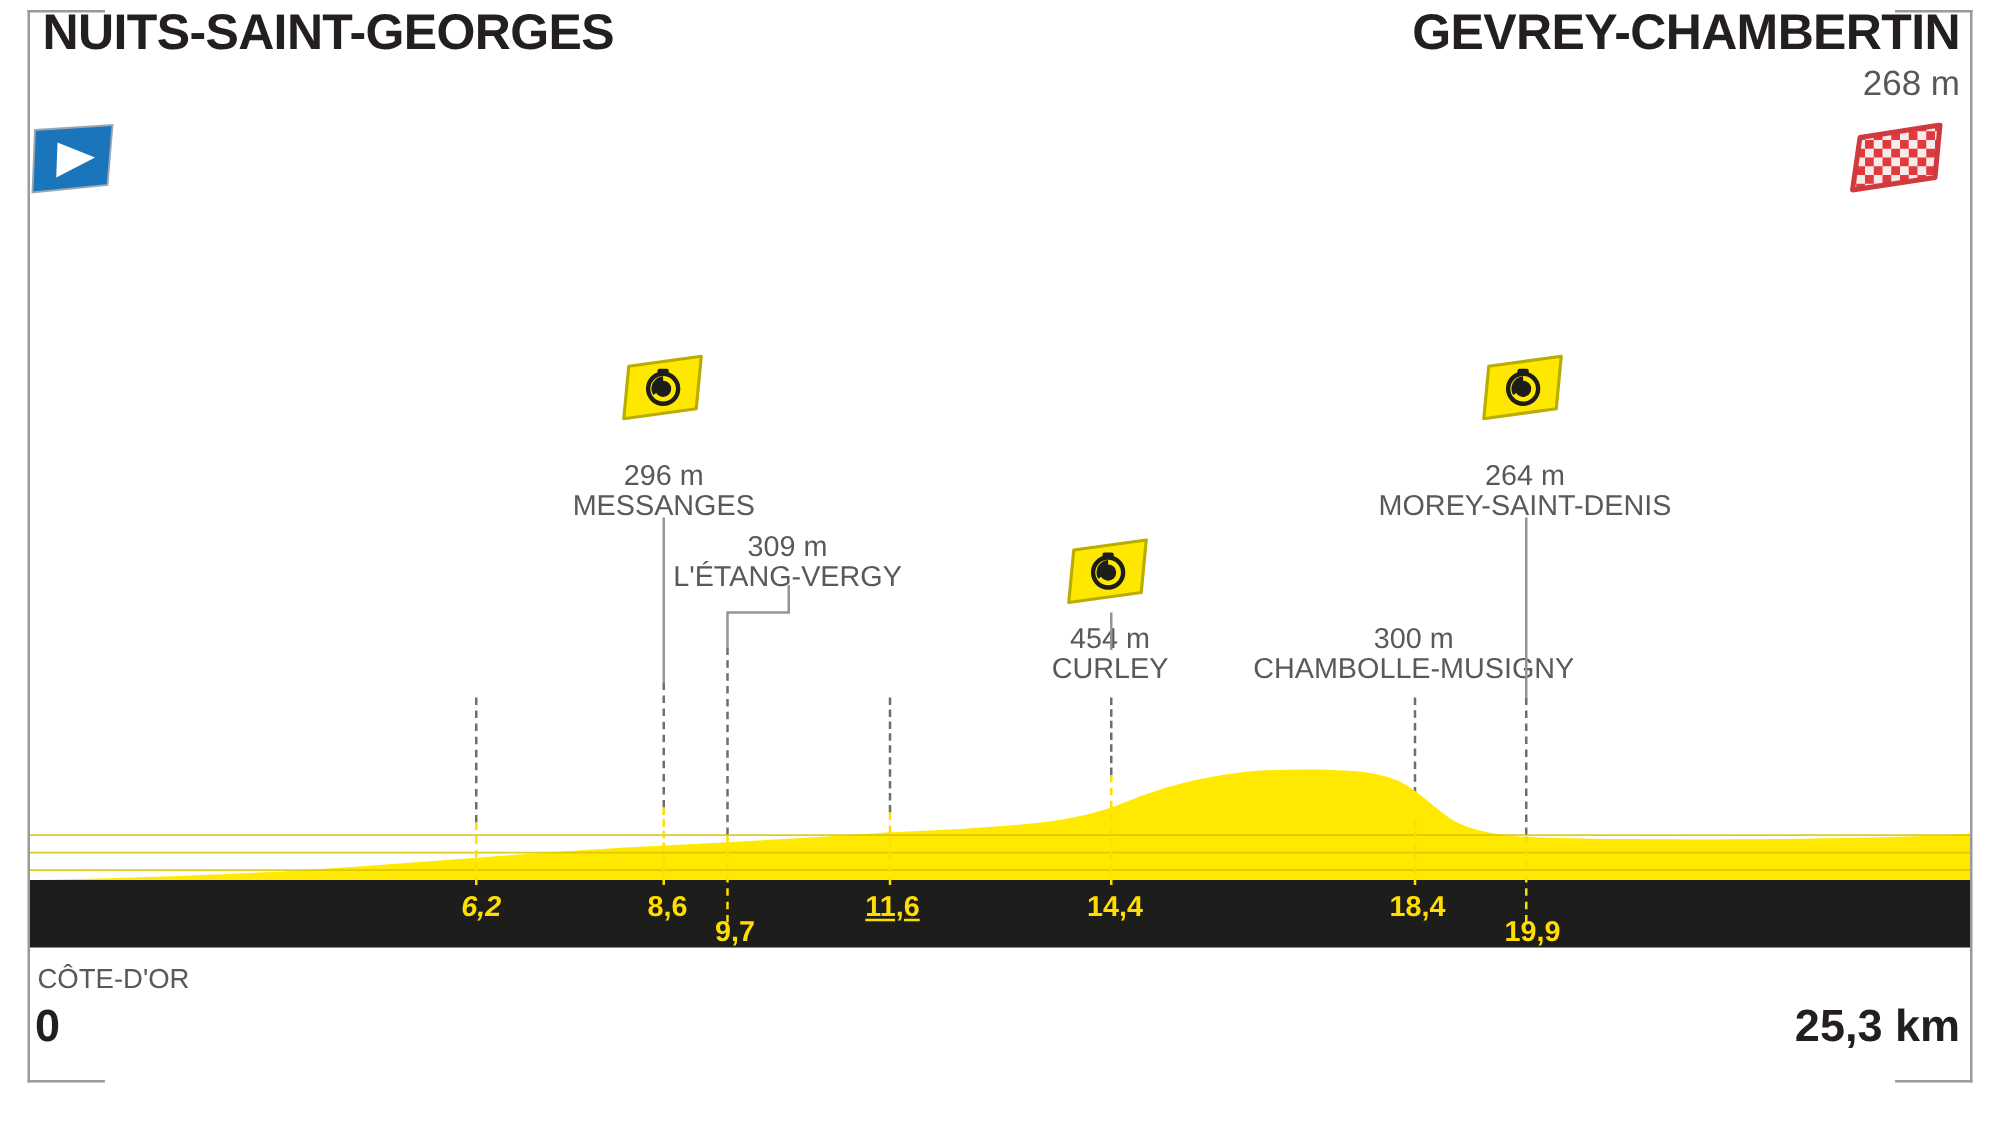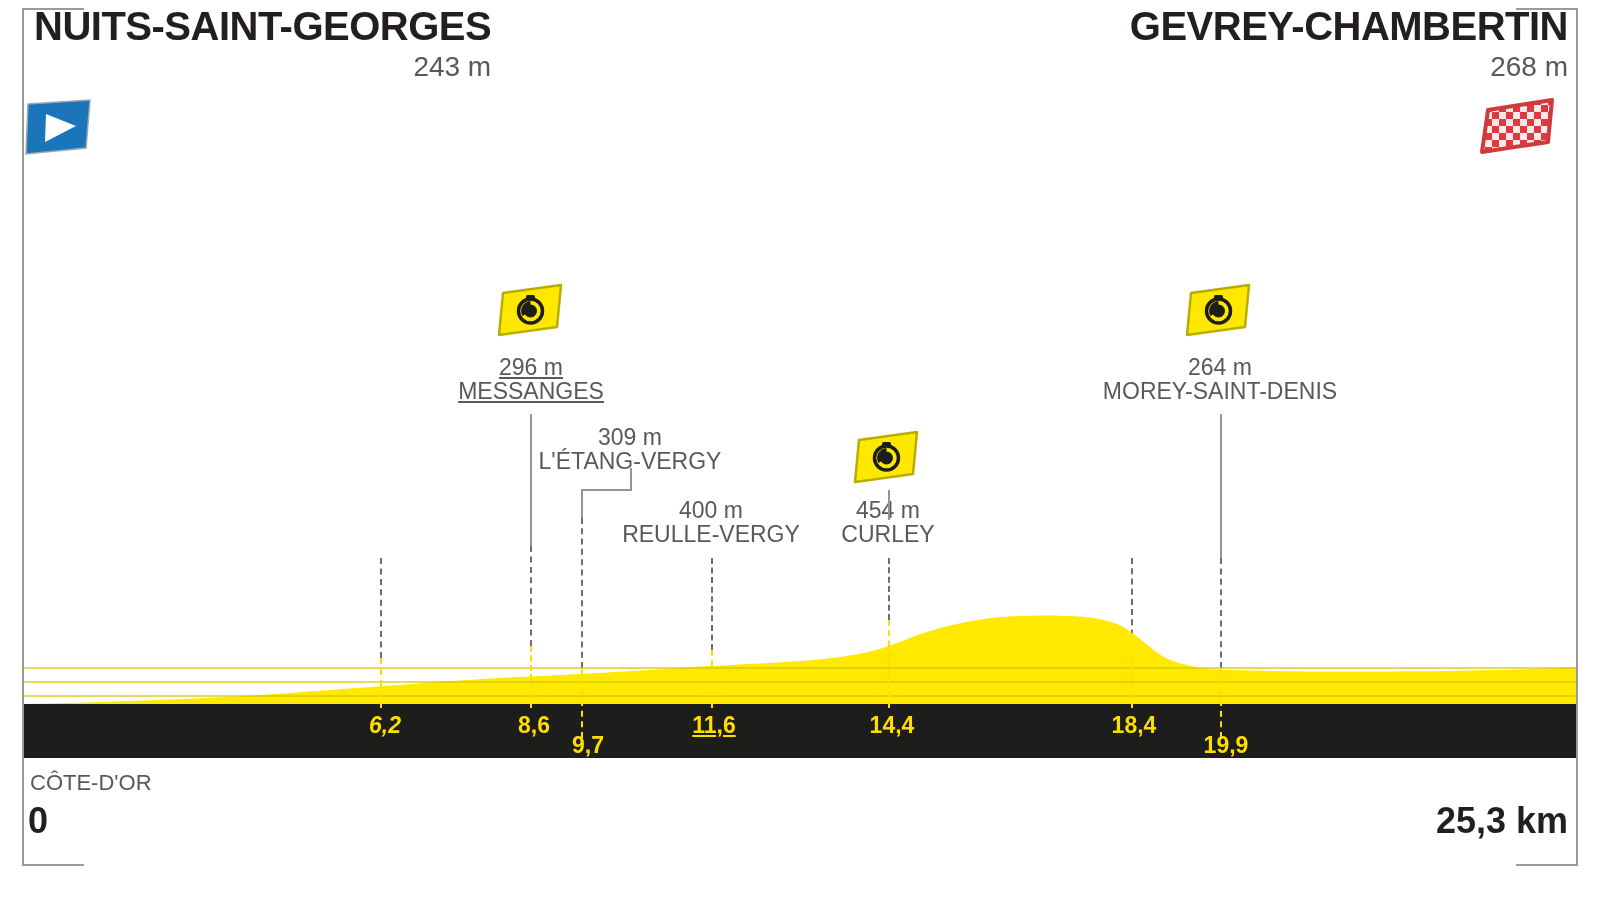--- a/index.html
+++ b/index.html
@@ -137,21 +137,20 @@
 
   <div class="frame-line frame-v-left"></div>
   <div class="frame-line frame-v-right"></div>
   <div class="frame-line frame-h-tl"></div>
   <div class="frame-line frame-h-tr"></div>
   <div class="frame-line frame-h-bl"></div>
   <div class="frame-line frame-h-br"></div>
 
   <div class="endpoint start">
     <div class="city">NUITS-SAINT-GEORGES</div>
-    <div class="alt">243 m</div>
   </div>
 
   <div class="endpoint finish">
     <div class="city">GEVREY-CHAMBERTIN</div>
     <div class="alt">268 m</div>
   </div>
 
   <div class="flag flag-start">
     <svg width="72" height="62" viewBox="0 0 72 62">
       <path d="M4 6 L66 2 L62 50 L2 56 Z" fill="#1b75bb" stroke="#9aa6b0" stroke-width="1.5"></path>
@@ -202,42 +201,42 @@
       <g transform="translate(23,12)">
         <rect x="6" y="0" width="9" height="5" rx="1.6" fill="#1d1d1b"></rect>
         <circle cx="10.5" cy="16" r="12" fill="none" stroke="#1d1d1b" stroke-width="3.5"></circle>
         <path d="M10.5 16 L10.5 6 A10 10 0 0 0 2.5 21 Z" fill="#1d1d1b"></path>
         <circle cx="10.5" cy="16" r="6.5" fill="#1d1d1b"></circle>
       </g>
     </svg>
   </div>
 
 
-  <div class="poi-label" style="left:531px; top:355px;text-decoration:underline;">
+  <div class="poi-label" style="left:531px; top:368px;">
     <span class="alt">296 m</span>
     <span class="name">MESSANGES</span>
   </div>
 
   <div class="poi-label" style="left:630px; top:425px;">
     <span class="alt">309 m</span>
     <span class="name">L'ÉTANG-VERGY</span>
   </div>
 
-  <div class="poi-label" style="left:711px; top:498px;">
-    <span class="alt">400 m</span>
-    <span class="name">REULLE-VERGY</span>
-  </div>
 
   <div class="poi-label" style="left:888px; top:498px;">
     <span class="alt">454 m</span>
     <span class="name">CURLEY</span>
   </div>
 
-
-  <div class="poi-label" style="left:1220px; top:355px;">
+  <div class="poi-label" style="left:1131px; top:498px;">
+    <span class="alt">300 m</span>
+    <span class="name">CHAMBOLLE-MUSIGNY</span>
+  </div>
+
+  <div class="poi-label" style="left:1220px; top:368px;">
     <span class="alt">264 m</span>
     <span class="name">MOREY-SAINT-DENIS</span>
   </div>
 
   <div class="leader-dashed" style="left:380px; top:558px; height:100px;"></div>
 
   <div class="leader-solid" style="left:530px; top:414px; height:132px;"></div>
   <div class="leader-dashed" style="left:530px; top:546px; height:100px;"></div>
 
   <svg class="leader" style="left:580px; top:468px;" width="70" height="52">

